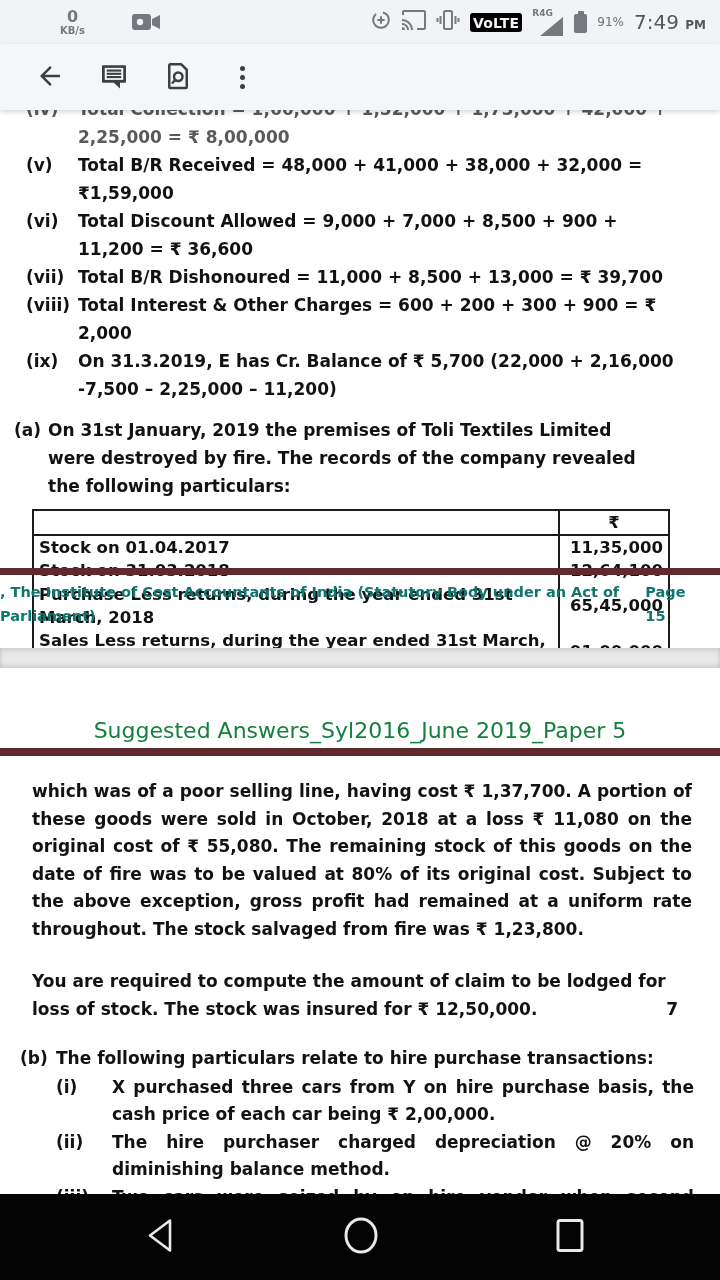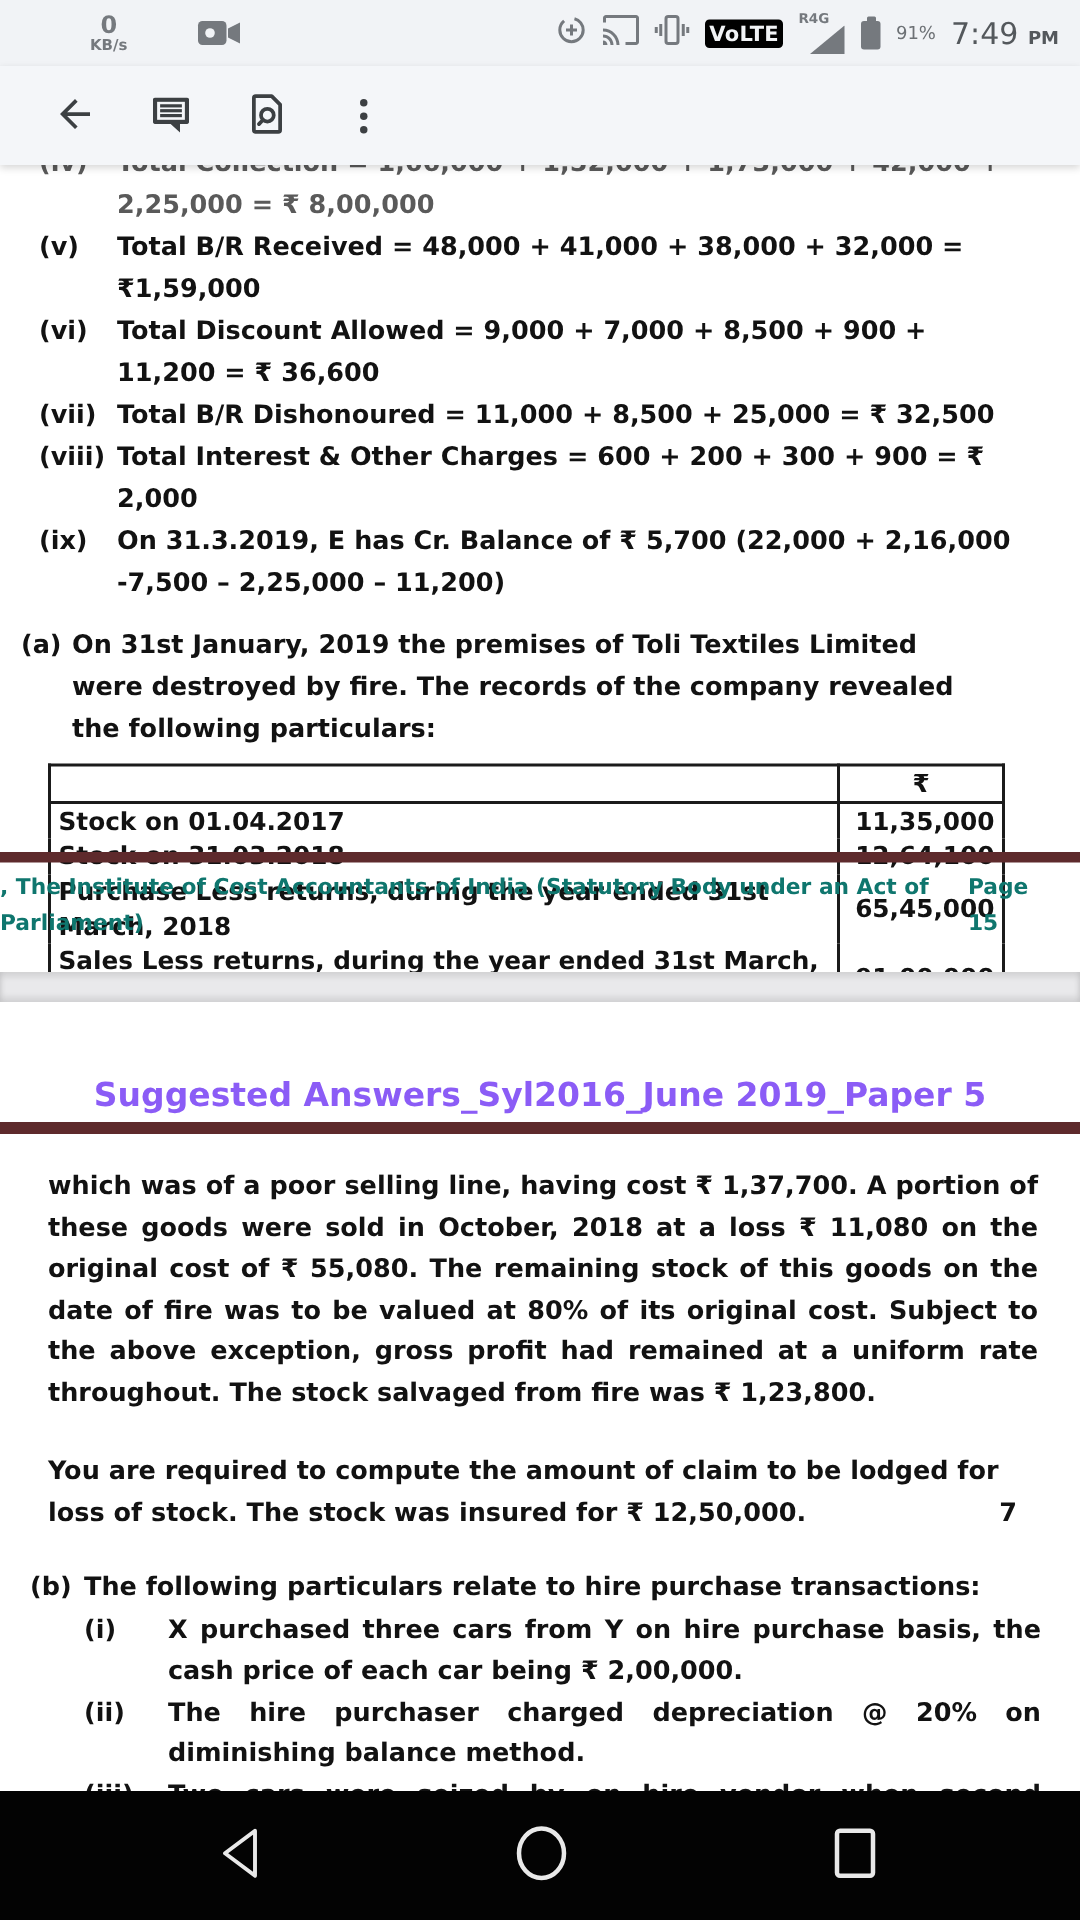--- a/index.html
+++ b/index.html
@@ -54,21 +54,21 @@
   table.fire td { border:2px solid #1b1b1b; padding:0 5px; height:23.5px; line-height:23px; }
   table.fire td.lab { width:526px; }
   table.fire td.val { text-align:right; }
   table.fire tr.hdr td.val { text-align:center; }
   table.fire tr.body td { border-top:none; border-bottom:none; }
   table.fire tr.body:last-child td { border-bottom:2px solid #1b1b1b; }
   .p1-rule { position:absolute; left:0; right:0; top:458px; height:7px; background:#5e2a2c; }
   .p1-footer { position:absolute; left:0; right:16px; top:470px; display:flex; justify-content:space-between; font-size:14.5px; color:#0f766e; line-height:24px; }
 
   
-  .p2-title { text-align:center; margin-top:50px; font-size:22px; font-weight:bold; color:#8b5cf6; line-height:26px; }
+  .p2-title { text-align:center; margin-top:50px; font-size:22px; font-weight:normal; color:#15803d; line-height:26px; }
   .p2-rule { height:8px; background:#5e2a2c; margin-top:4px; }
   .p2-para1 { margin:22px 28px 0 32px; text-align:justify; line-height:27.5px; }
   .p2-para2 { margin:25px 28px 0 32px; position:relative; line-height:27.5px; padding-right:10px; }
   .p2-para2 .marks { position:absolute; right:14px; bottom:0; }
   .sec-b { display:flex; margin:22px 28px 0 20px; line-height:27.5px; }
   .sec-b .bl { flex:0 0 36px; }
   .b-list { margin:1px 26px 0 56px; }
   .bitem { display:flex; line-height:27.5px; }
   .bitem .bl2 { flex:0 0 56px; }
   .bitem .bt { flex:1; text-align:justify; }
@@ -176,21 +176,21 @@
         <div class="ritem">
           <span class="rl">(v)</span>
           <span class="rt">Total B/R Received = 48,000 + 41,000 + 38,000 + 32,000 = ₹1,59,000</span>
         </div>
         <div class="ritem">
           <span class="rl">(vi)</span>
           <span class="rt">Total Discount Allowed = 9,000 + 7,000 + 8,500 + 900 + 11,200 = ₹ 36,600</span>
         </div>
         <div class="ritem">
           <span class="rl">(vii)</span>
-          <span class="rt">Total B/R Dishonoured = 11,000 + 8,500 + 25,000 = ₹ 32,500</span>
+          <span class="rt">Total B/R Dishonoured = 11,000 + 8,500 + 13,000 = ₹ 39,700</span>
         </div>
         <div class="ritem">
           <span class="rl">(viii)</span>
           <span class="rt">Total Interest &amp; Other Charges = 600 + 200 + 300 + 900 = ₹ 2,000</span>
         </div>
         <div class="ritem">
           <span class="rl">(ix)</span>
           <span class="rt">On 31.3.2019, E has Cr. Balance of ₹ 5,700 (22,000 + 2,16,000 -7,500 – 2,25,000 – 11,200)</span>
         </div>
       </div>

